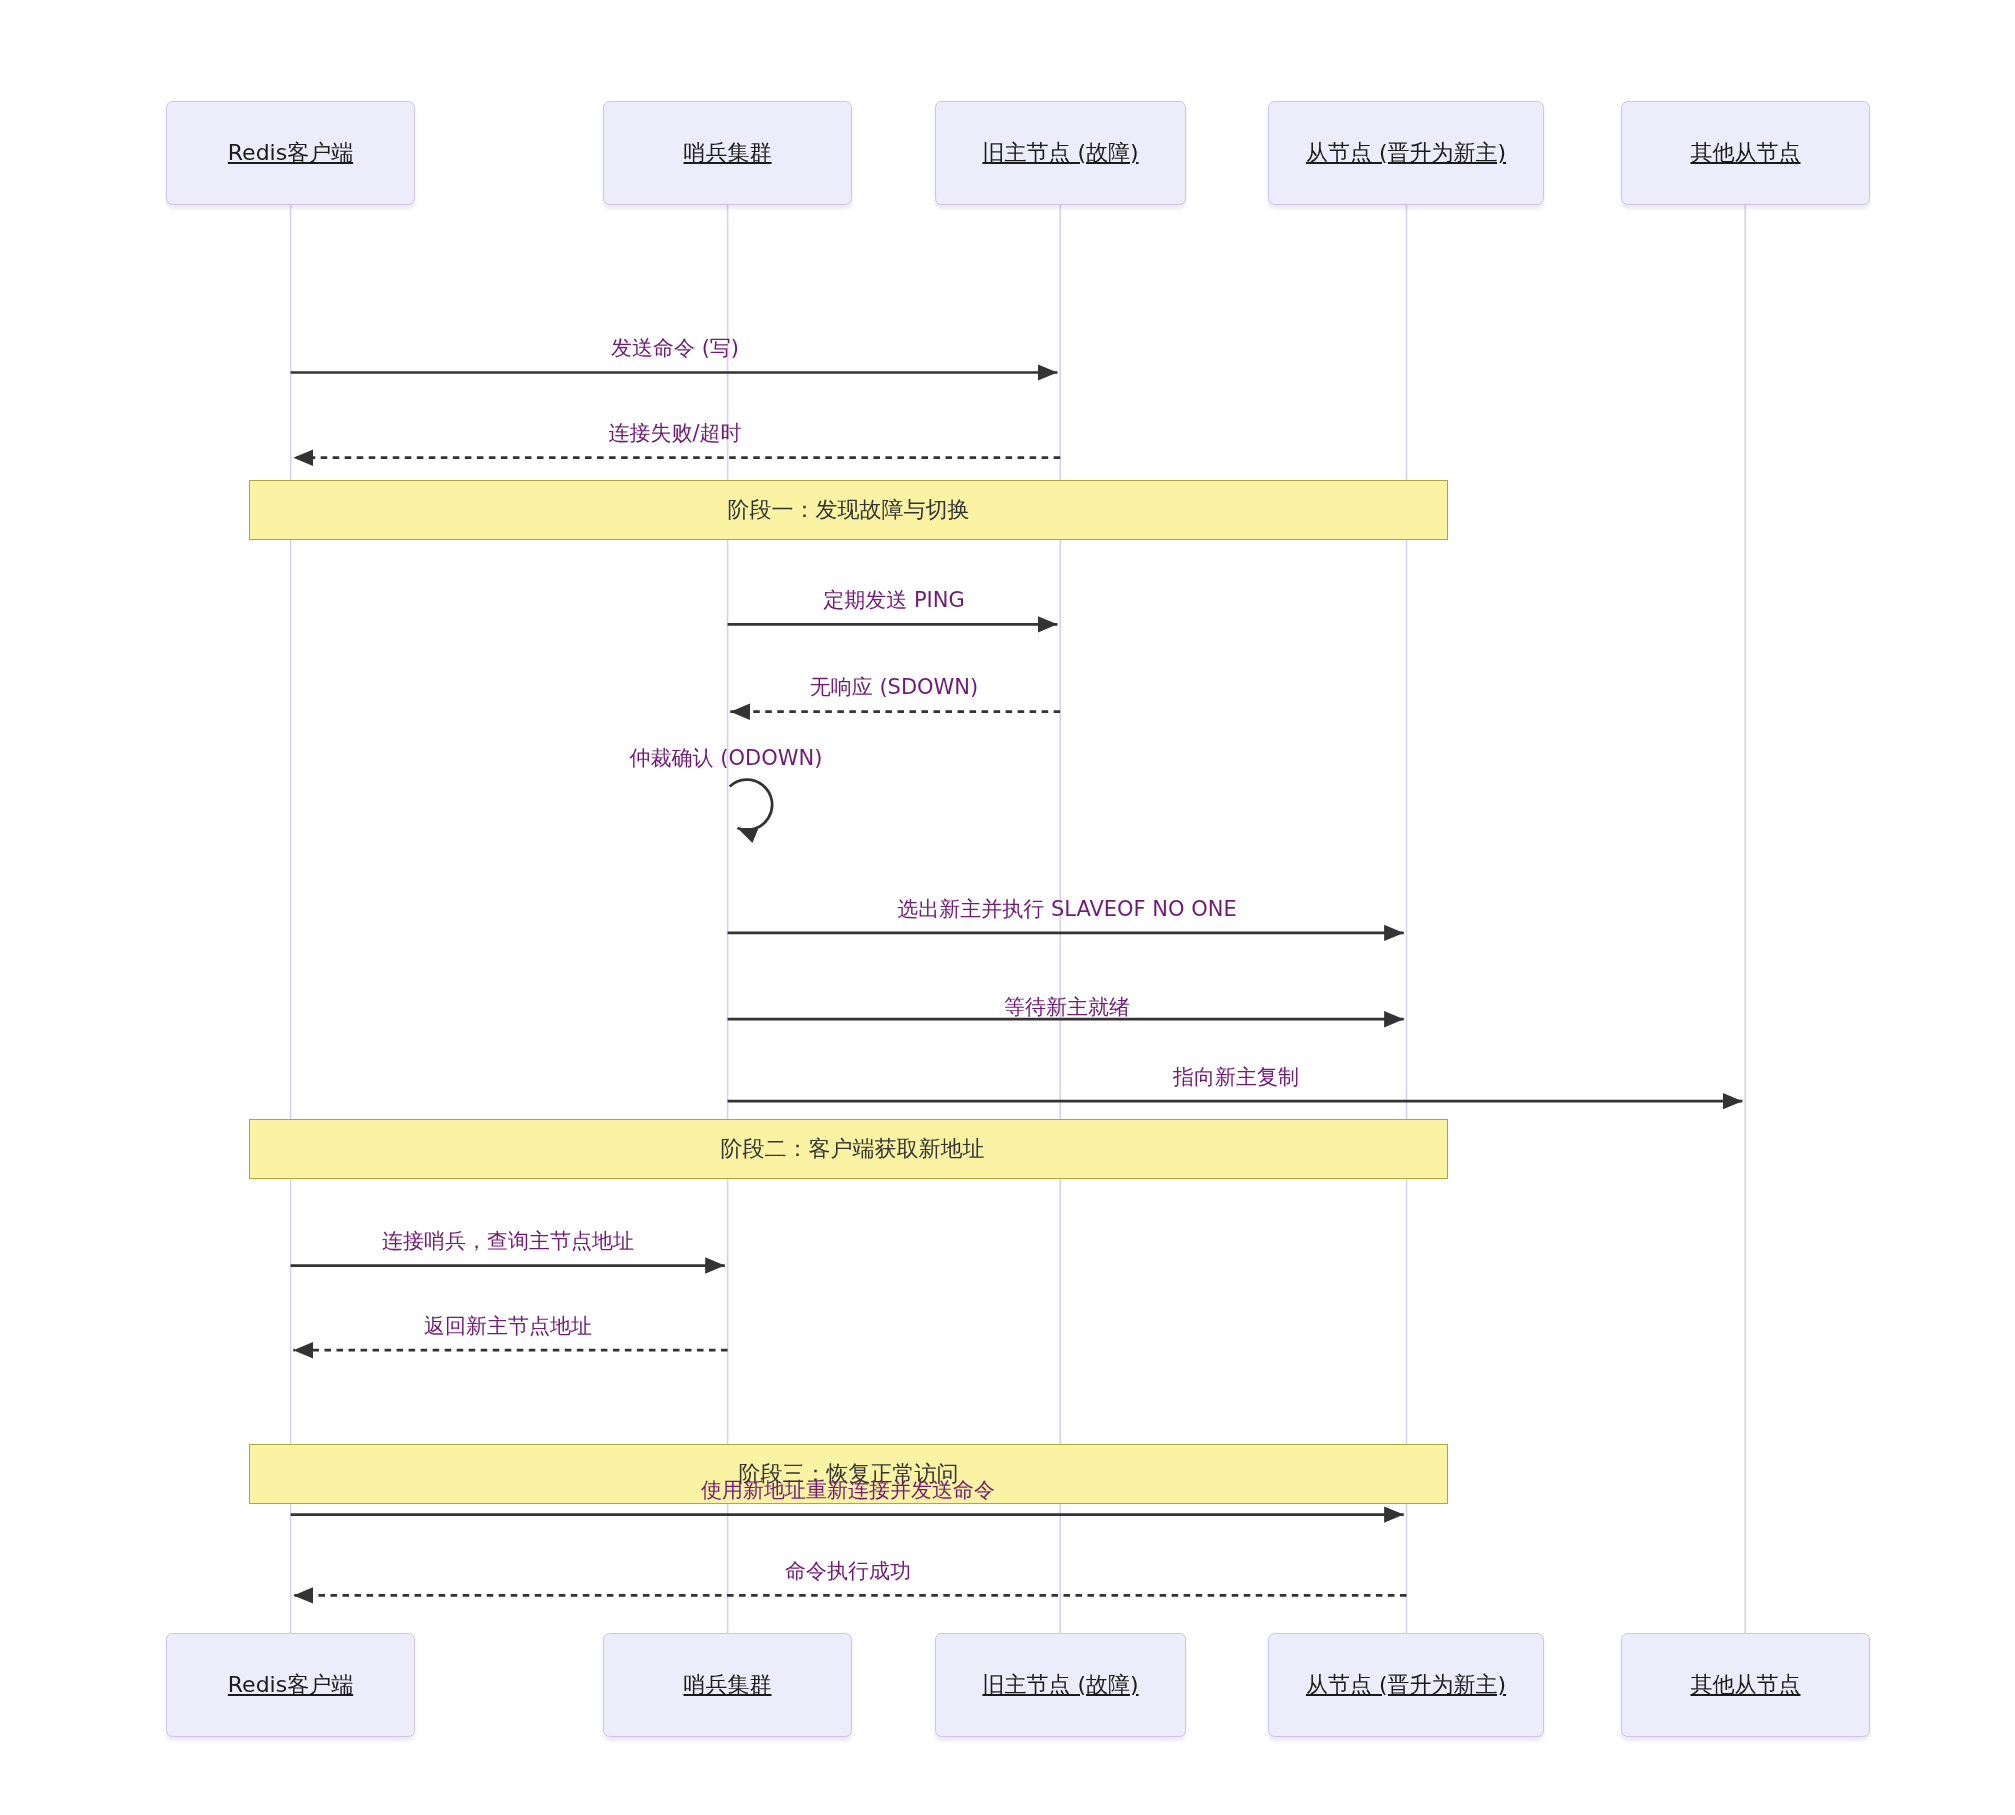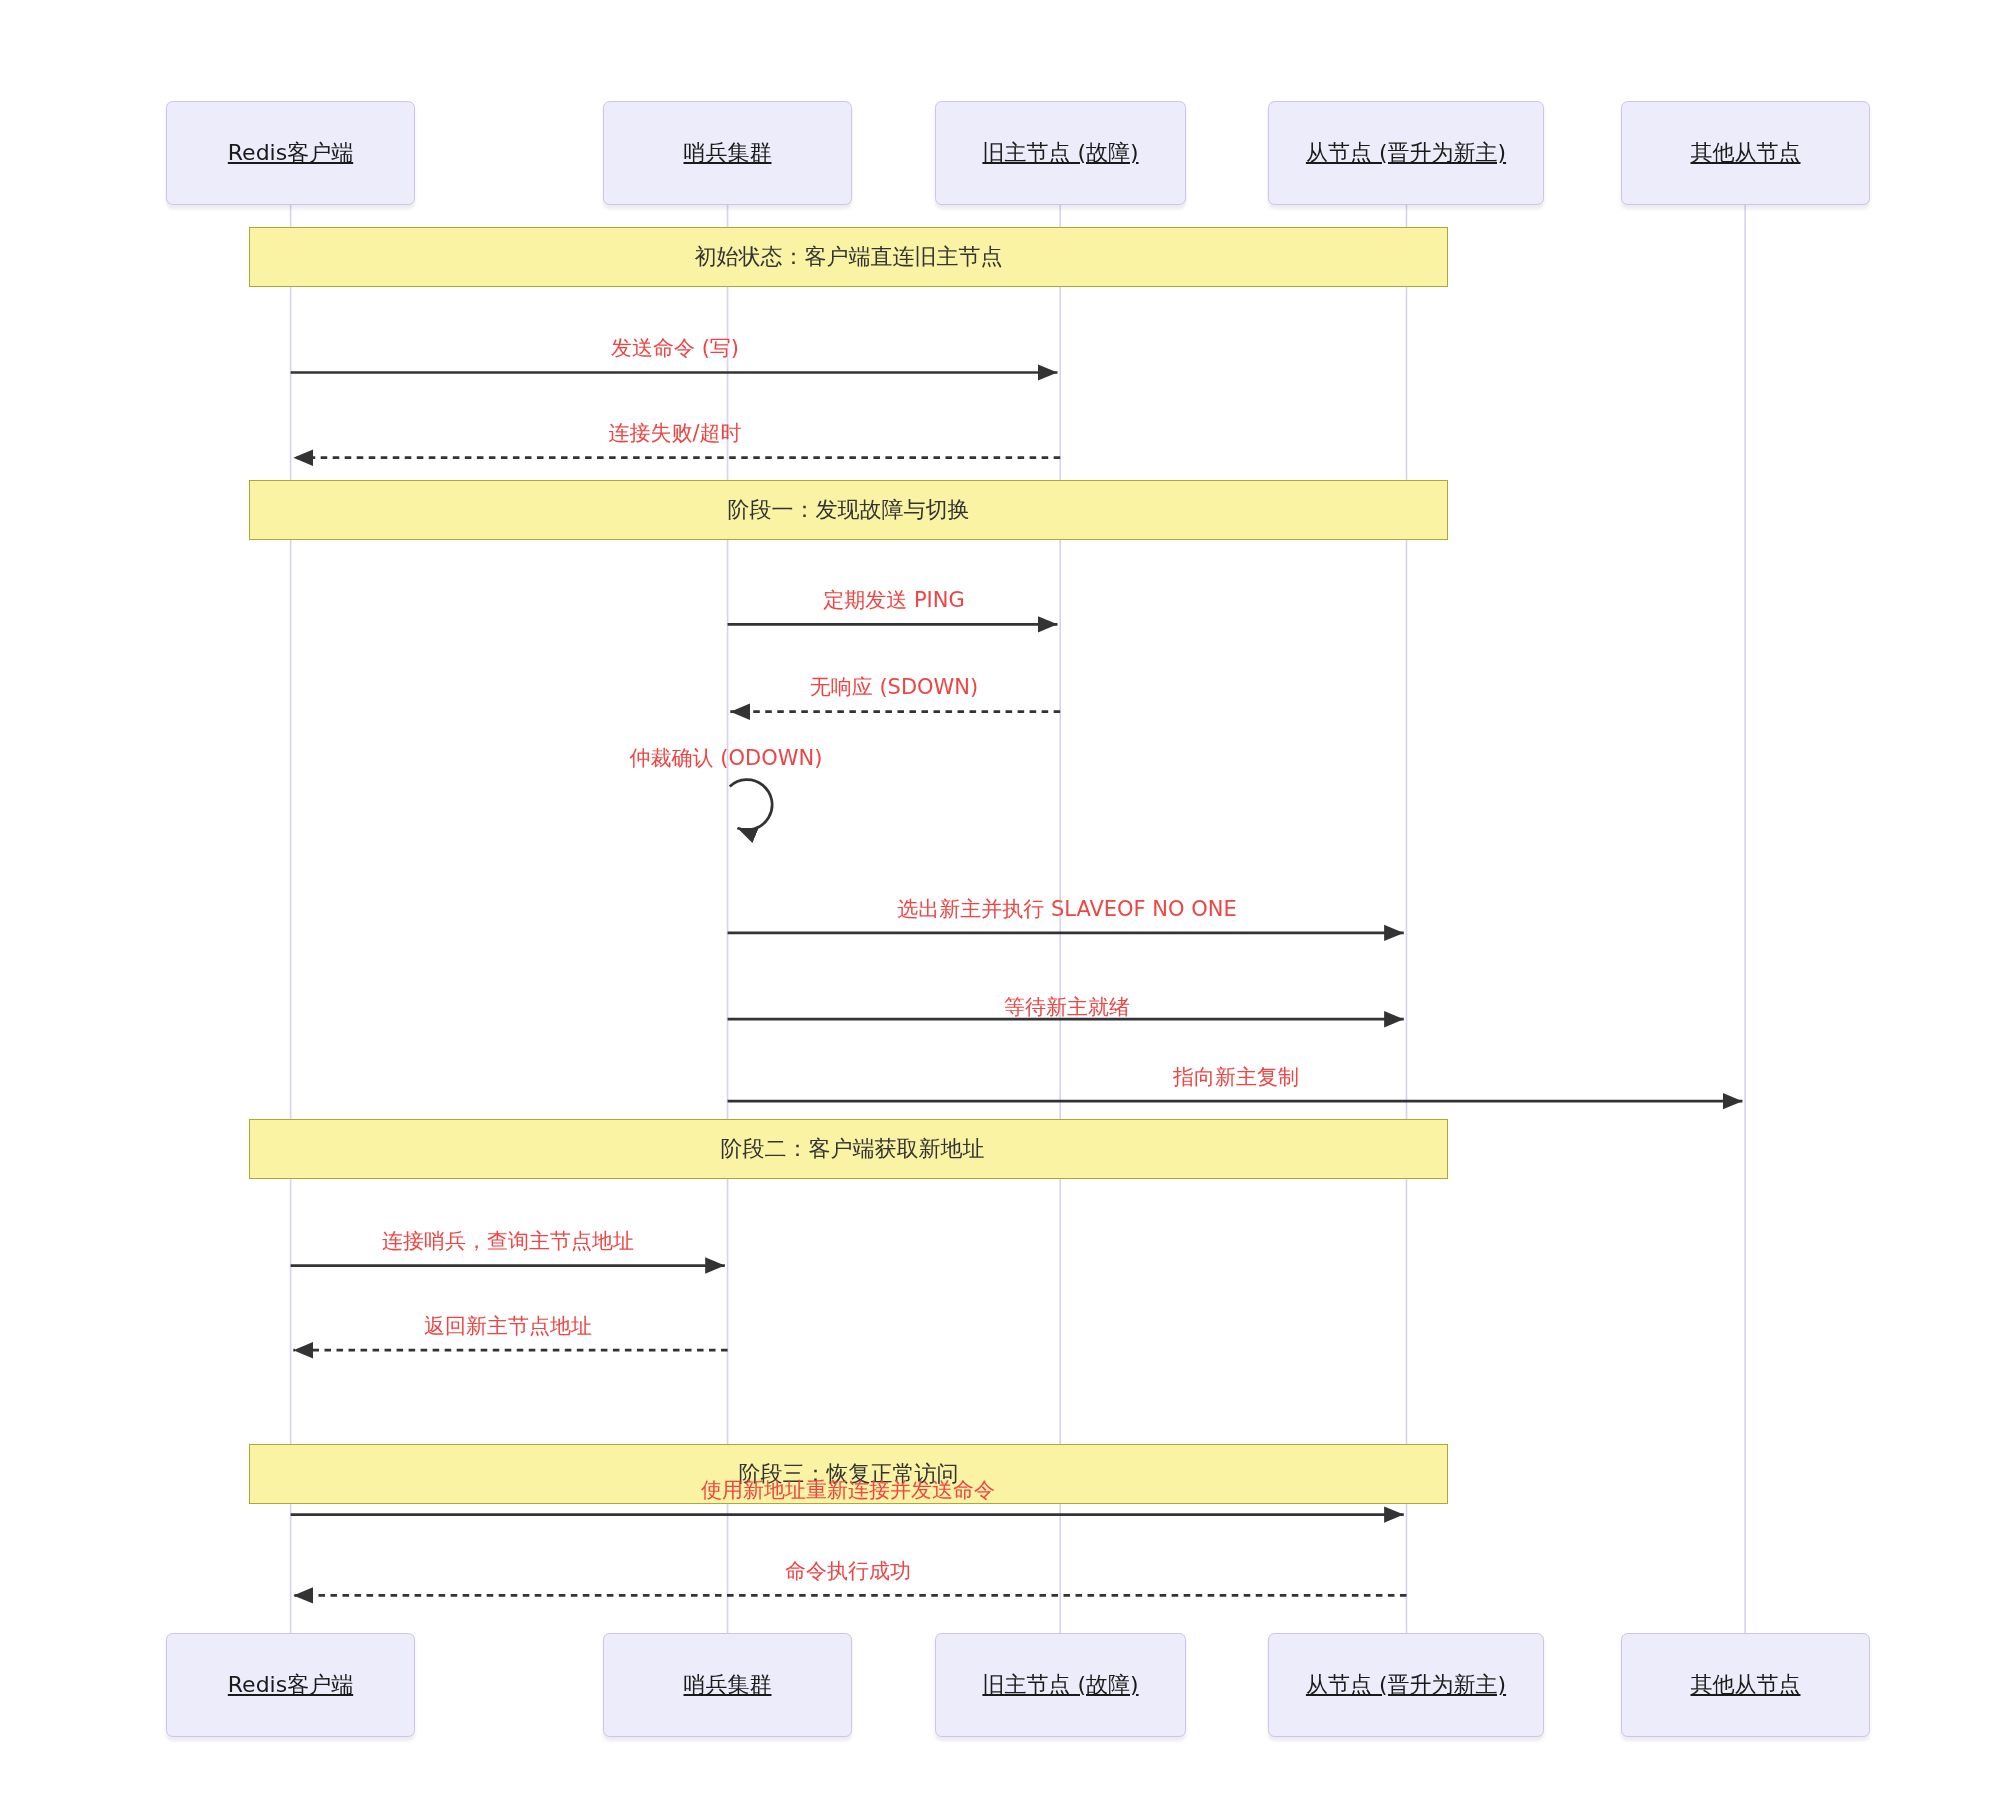--- a/index.html
+++ b/index.html
@@ -31,21 +31,21 @@
     border:1.6px solid #A9A938;
     box-sizing:border-box;
     display:flex;align-items:center;justify-content:center;
     font-size:22px;color:#333333;
     white-space:nowrap;
   }
   .msg{
     position:absolute;
     transform:translateX(-50%);
     height:33px;line-height:33px;
-    font-size:21px;color:#ef4444;
+    font-size:21px;color:#701a75;
     white-space:nowrap;
     text-align:center;
   }
 </style>
 </head>
 <body>
 
 <div class="canvas">
 
   <svg class="svg-layer" viewBox="0 0 3689 3323">
@@ -84,23 +84,20 @@
   <div class="participant" style="left:935px;top:101px;width:251px;">
     <span>旧主节点 (故障)</span>
   </div>
   <div class="participant" style="left:1268px;top:101px;width:276px;">
     <span>从节点 (晋升为新主)</span>
   </div>
   <div class="participant" style="left:1621px;top:101px;width:249px;">
     <span>其他从节点</span>
   </div>
 
-  <div class="note-bar" style="top:227px;">
-    <span>初始状态：客户端直连旧主节点</span>
-  </div>
   <div class="note-bar" style="top:480px;">
     <span>阶段一：发现故障与切换</span>
   </div>
   <div class="note-bar" style="top:1119px;padding-left:8px;">
     <span>阶段二：客户端获取新地址</span>
   </div>
   <div class="note-bar" style="top:1444px;">
     <span>阶段三：恢复正常访问</span>
   </div>
 

